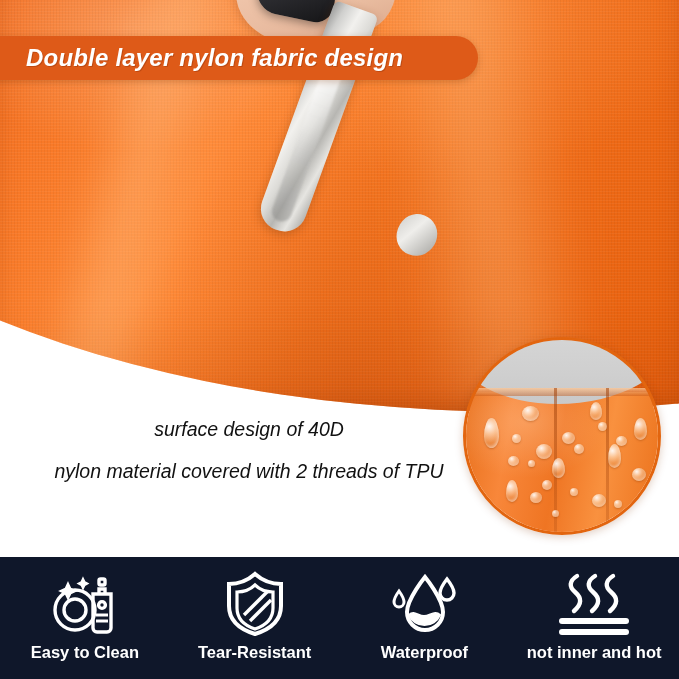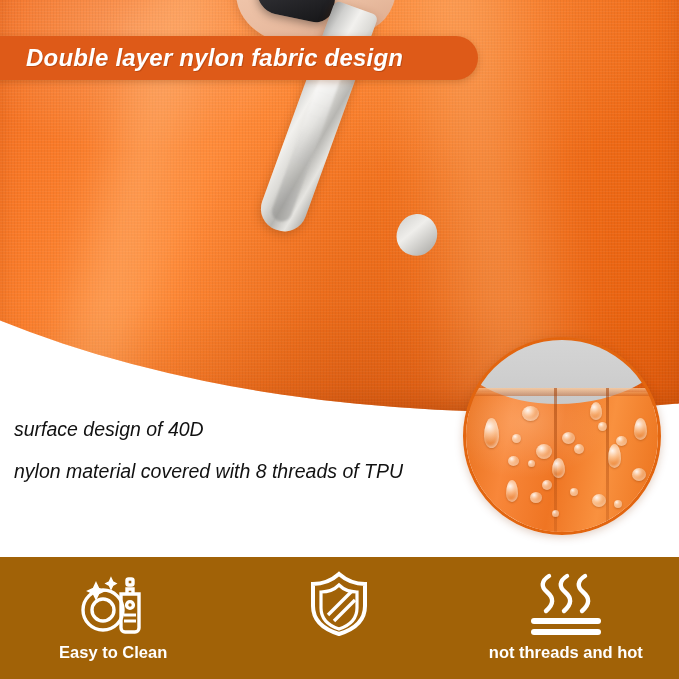--- a/index.html
+++ b/index.html
@@ -9,20 +9,21 @@
   }
   body {
     font-family: "Liberation Sans", sans-serif;
   }
   .page {
     position: relative;
     width: 679px;
     height: 679px;
     overflow: hidden;
     background: #ffffff;
+    text-align: center;
   }
 
   
   .hero {
     position: absolute;
     left: 0; top: 0;
     width: 679px;
     height: 420px;
     overflow: hidden;
   }
@@ -224,21 +225,21 @@
     background: radial-gradient(circle at 34% 28%, rgba(255,255,255,0.92) 0%, rgba(255,236,212,0.55) 34%, rgba(220,140,70,0.30) 70%, rgba(160,70,15,0.25) 100%);
     box-shadow: 0 1px 2px rgba(140,60,10,0.35), inset -1px -2px 3px rgba(255,255,255,0.45);
   }
   .drop.tear { border-radius: 50% 50% 50% 50% / 62% 62% 38% 38%; }
 
   
   .bar {
     position: absolute;
     left: 0; top: 557px;
     width: 679px; height: 122px;
-    background: #a16207;
+    background: #0f172a;
     display: flex;
     align-items: flex-start;
   }
   .feature {
     flex: 1 1 0;
     display: flex;
     flex-direction: column;
     align-items: center;
     padding-top: 12px;
   }
@@ -280,21 +281,21 @@
     </div>
     <div class="hero-rim"></div>
   </div>
 
   <div class="pill">
     <span class="pill-text">Double layer nylon fabric design</span>
   </div>
 
   <div class="copy">
     <div class="copy-line">surface design of 40D</div>
-    <div class="copy-line">nylon material covered with 8 threads of TPU</div>
+    <div class="copy-line">nylon material covered with 2 threads of TPU</div>
   </div>
 
   <div class="inset">
     <div class="inset-fabric"></div>
     <div class="inset-sky"></div>
     <div class="inset-edge"></div>
     <div class="inset-seam" style="left:88px"></div>
     <div class="inset-seam" style="left:140px"></div>
 
     <div class="drop" style="left:56px;  top:66px;  width:17px; height:15px;"></div>
@@ -343,30 +344,42 @@
 
     <div class="feature">
       <div class="feature-icon">
         <svg width="62" height="66" viewBox="0 0 62 66" fill="none" stroke="#ffffff" stroke-width="4">
           <path d="M31 3 C22 11 11 13 5 13 v22 c0 16 13 24 26 28 13 -4 26 -12 26 -28 V13 c-6 0 -17 -2 -26 -10 z"></path>
           <path d="M31 14 C25 20 18 21 13 21 v16 c0 12 9 18 18 21 9 -3 18 -9 18 -21 V21 c-5 0 -12 -1 -18 -7 z" stroke-width="3.2"></path>
           <path d="M20 44 L44 20" stroke-width="3.4"></path>
           <path d="M26 50 L47 29" stroke-width="3.4"></path>
         </svg>
       </div>
-    </div>
-
+      <div class="feature-label">Tear-Resistant</div>
+    </div>
+
+    <div class="feature">
+      <div class="feature-icon">
+        <svg width="70" height="66" viewBox="0 0 70 66" fill="none" stroke="#ffffff" stroke-width="4">
+          <path d="M36 6 C36 6 54 28 54 41 a18 18 0 0 1 -36 0 C18 28 36 6 36 6 z"></path>
+          <path d="M20 44 c5 -5 9 1 15 1 c6 0 11 -6 16 -1 a17 17 0 0 1 -31 0 z" fill="#ffffff" stroke-width="2"></path>
+          <path d="M58 8 C58 8 65 17 65 22 a7 7 0 0 1 -14 0 C51 17 58 8 58 8 z" stroke-width="3.4"></path>
+          <path d="M10 20 C10 20 15 27 15 31 a5 5 0 0 1 -10 0 C5 27 10 20 10 20 z" stroke-width="3"></path>
+        </svg>
+      </div>
+      <div class="feature-label">Waterproof</div>
+    </div>
 
     <div class="feature">
       <div class="feature-icon">
         <svg width="76" height="66" viewBox="0 0 76 66" fill="none" stroke="#ffffff" stroke-width="4.4" stroke-linecap="round">
           <path d="M21 5 C13 10 13 16 19 21 C26 27 26 33 18 40"></path>
           <path d="M39 5 C31 10 31 16 37 21 C44 27 44 33 36 40"></path>
           <path d="M57 5 C49 10 49 16 55 21 C62 27 62 33 54 40"></path>
           <path d="M6 50 h64" stroke-width="6"></path>
           <path d="M6 61 h64" stroke-width="6"></path>
         </svg>
       </div>
-      <div class="feature-label">not threads and hot</div>
+      <div class="feature-label">not inner and hot</div>
     </div>
 
   </div>
 </div>
 
 </body></html>

